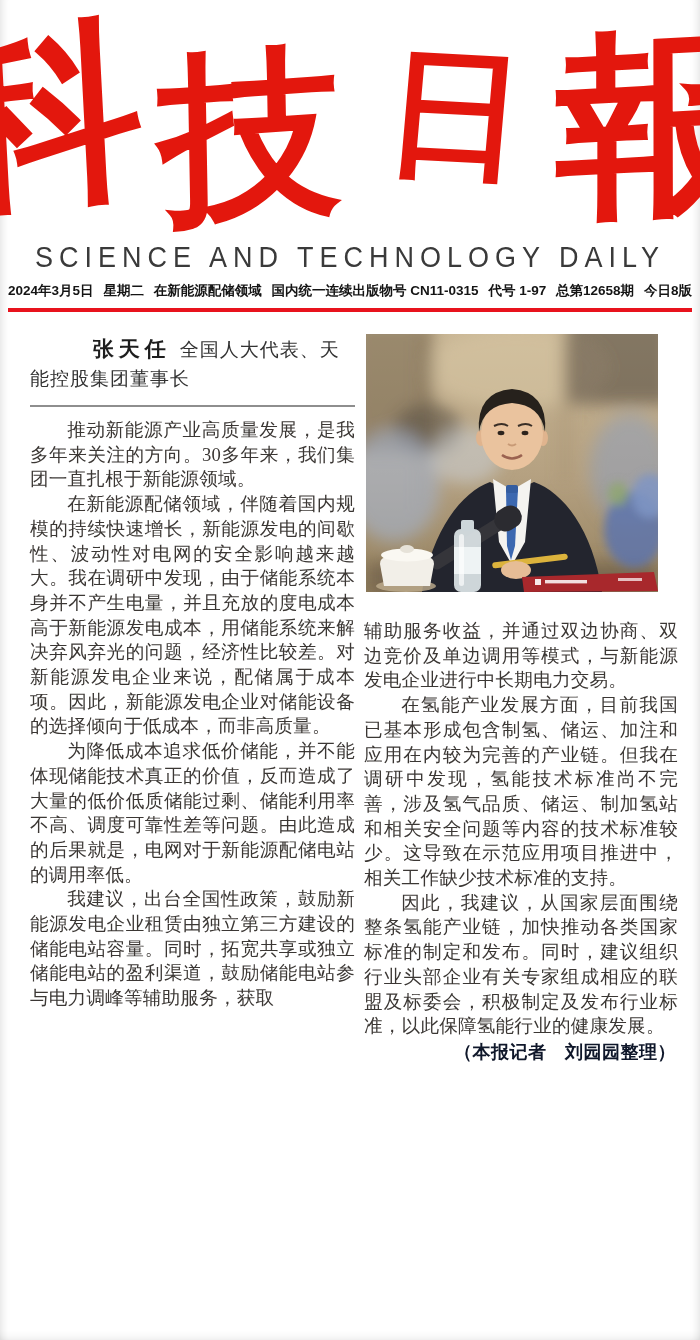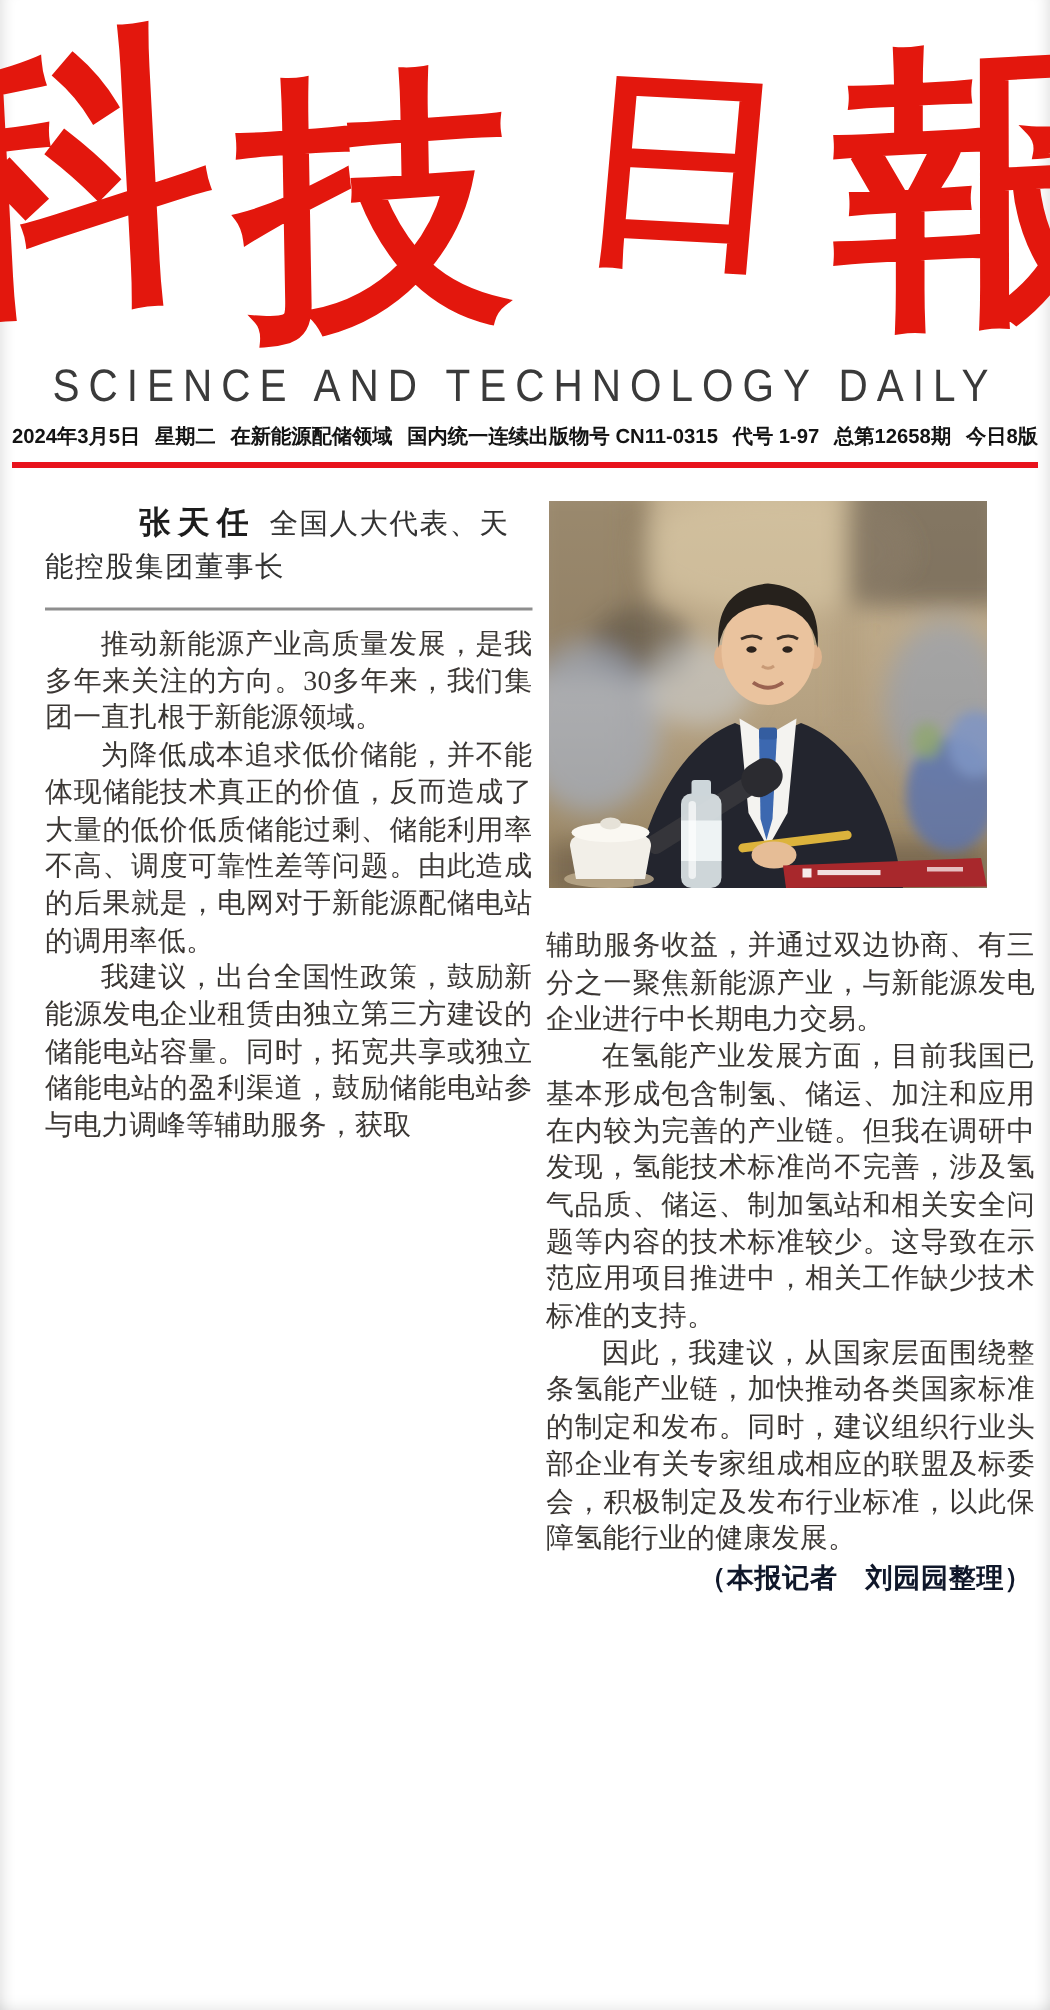--- a/index.html
+++ b/index.html
@@ -32,21 +32,21 @@
     font-family:"Liberation Sans", sans-serif;font-weight:700;font-size:13.5px;
     color:#141414;white-space:nowrap;
   }
   .red-rule{height:4px;background:#e8131d;margin:8px 8px 0 8px;}
   
   .headline{
     font-family:"Liberation Sans", sans-serif;font-weight:900;
     font-size:52px;letter-spacing:8px;color:#2f2219;text-align:center;
     margin:30px 0 0 0;line-height:1.25;
   }
-  .columns{display:flex;gap:9px;padding:20px 10px 0 30px;}
+  .columns{display:flex;gap:9px;padding:20px 22px 0 30px;}
   .col{min-width:0;}
   .col-left{flex:0 0 325px;}
   .col-right{flex:1 1 auto;}
   .byline{font-size:19px;line-height:29px;color:#2a2a2a;text-indent:3.3em;margin-top:2px;}
   .byline .author{
     font-family:"Liberation Sans", sans-serif;font-weight:700;font-size:21px;
     letter-spacing:5px;margin-right:9px;color:#1d1d1d;
   }
   .byline .role{letter-spacing:1px;color:#333;}
   .byline-rule{height:2px;background:#8e8e8e;margin:12px 0 11px 0;}
@@ -90,20 +90,21 @@
   <main>
 
     <div class="columns">
 
       <div class="col col-left">
         <div class="byline">
           <span class="author">张天任</span><span class="role">全国人大代表、天能控股集团董事长</span>
         </div>
         <div class="byline-rule"></div>
         <p class="para">推动新能源产业高质量发展，是我多年来关注的方向。30多年来，我们集团一直扎根于新能源领域。</p>
+        <p class="para">在新能源配储领域，伴随着国内规模的持续快速增长，新能源发电的间歇性、波动性对电网的安全影响越来越大。我在调研中发现，由于储能系统本身并不产生电量，并且充放的度电成本高于新能源发电成本，用储能系统来解决弃风弃光的问题，经济性比较差。对新能源发电企业来说，配储属于成本项。因此，新能源发电企业对储能设备的选择倾向于低成本，而非高质量。</p>
         <p class="para">为降低成本追求低价储能，并不能体现储能技术真正的价值，反而造成了大量的低价低质储能过剩、储能利用率不高、调度可靠性差等问题。由此造成的后果就是，电网对于新能源配储电站的调用率低。</p>
         <p class="para">我建议，出台全国性政策，鼓励新能源发电企业租赁由独立第三方建设的储能电站容量。同时，拓宽共享或独立储能电站的盈利渠道，鼓励储能电站参与电力调峰等辅助服务，获取</p>
       </div>
 
       <div class="col col-right">
         <svg class="photo" viewBox="0 0 292 258" width="292" height="258" xmlns="http://www.w3.org/2000/svg" aria-hidden="true">
           <defs>
             <linearGradient id="bgGrad" x1="0" y1="0" x2="0" y2="1">
               <stop offset="0" stop-color="#c8b594"></stop>
               <stop offset="0.55" stop-color="#b5a181"></stop>
@@ -169,21 +170,21 @@
           <rect x="126" y="224" width="76" height="6" rx="3" fill="#dcb33c" transform="rotate(-7 164 227)"></rect>
           <ellipse cx="150" cy="236" rx="15" ry="9" fill="#e6bd96"></ellipse>
           <g>
             <path d="M156 243 L288 238 L292 257 L158 258 Z" fill="#a8282c"></path>
             <rect x="169" y="245" width="6" height="6" fill="#ffffff" opacity=".9"></rect>
             <rect x="179" y="246" width="42" height="3.4" fill="#ffffff" opacity=".85"></rect>
             <rect x="252" y="244" width="24" height="3" fill="#ffffff" opacity=".7"></rect>
           </g>
         </svg>
 
-        <p class="para cont">辅助服务收益，并通过双边协商、有三分之一聚焦新能源产业，与新能源发电企业进行中长期电力交易。</p>
+        <p class="para cont">辅助服务收益，并通过双边协商、双边竞价及单边调用等模式，与新能源发电企业进行中长期电力交易。</p>
         <p class="para">在氢能产业发展方面，目前我国已基本形成包含制氢、储运、加注和应用在内较为完善的产业链。但我在调研中发现，氢能技术标准尚不完善，涉及氢气品质、储运、制加氢站和相关安全问题等内容的技术标准较少。这导致在示范应用项目推进中，相关工作缺少技术标准的支持。</p>
         <p class="para">因此，我建议，从国家层面围绕整条氢能产业链，加快推动各类国家标准的制定和发布。同时，建议组织行业头部企业有关专家组成相应的联盟及标委会，积极制定及发布行业标准，以此保障氢能行业的健康发展。</p>
         <p class="credit">（本报记者　刘园园整理）</p>
       </div>
 
     </div>
   </main>
 
 </div>
 

